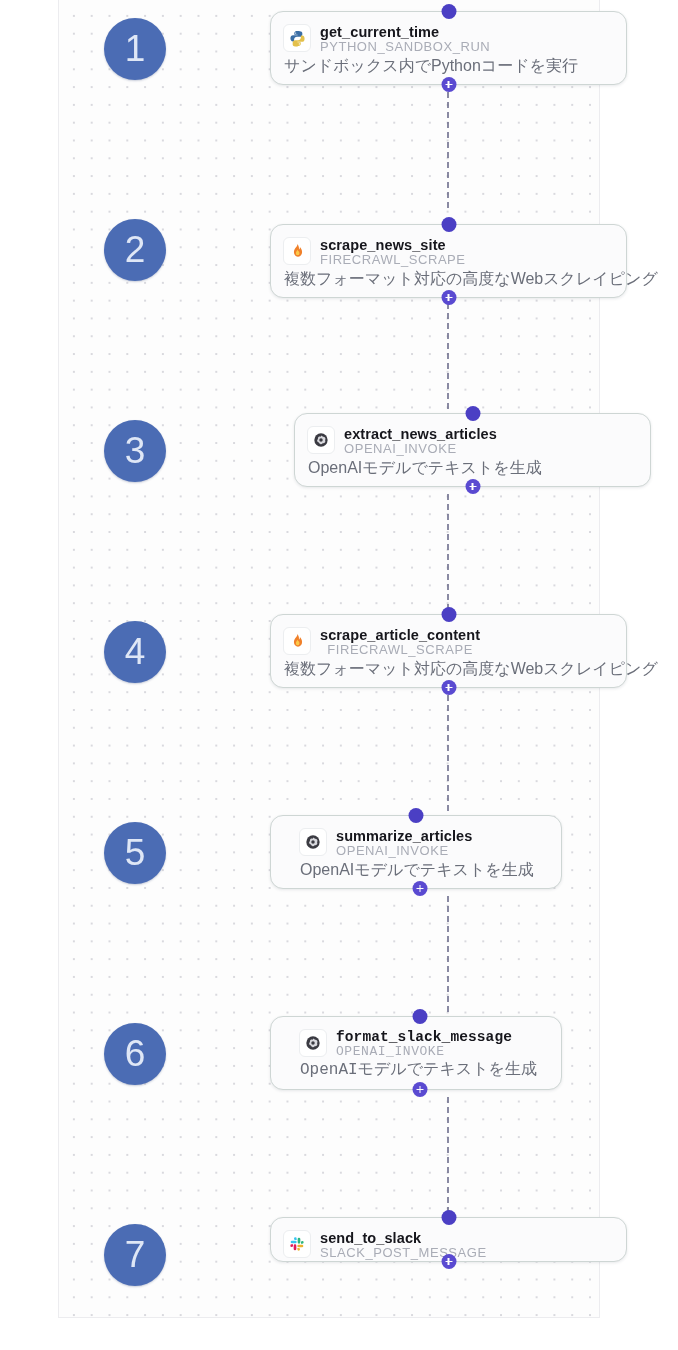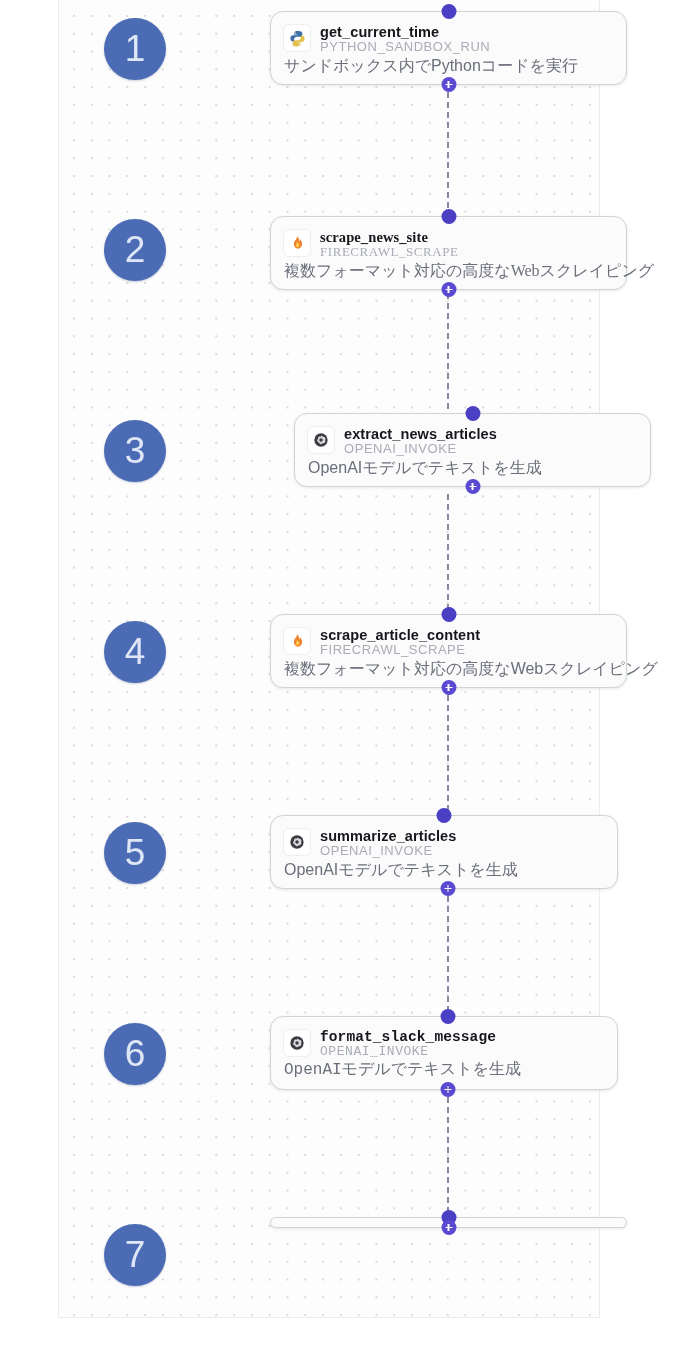--- a/index.html
+++ b/index.html
@@ -66,21 +66,21 @@
     left: 211px;
     width: 357px;
     box-sizing: border-box;
     background: #fbfbfc;
     border: 1px solid #ced6d4;
     border-radius: 13px;
     box-shadow: 0 1px 3px rgba(30,40,60,.10);
     z-index: 3;
     padding: 9px 0 0 0;
   }
-  .node.narrow { width: 348px; }
+  .node.narrow { width: 292px; padding-left: 16px; }
 
   .node-head {
     display: flex;
     align-items: center;
     padding: 0 12px 0 12px;
     height: 34px;
   }
   .node-icon {
     width: 26px;
     height: 26px;
@@ -172,21 +172,21 @@
         <span class="node-titles">
           <span class="node-title">get_current_time</span>
           <span class="node-sub">PYTHON_SANDBOX_RUN</span>
         </span>
       </div>
       <div class="node-desc">サンドボックス内でPythonコードを実行</div>
       <div class="handle bottom"></div>
     </div>
 
     <div class="badge" style="left:45px; top:219px;">2</div>
-    <div class="node" style="top:216px;font-family:Liberation Serif, serif;">
+    <div class="node" style="top:224px;">
       <div class="handle top"></div>
       <div class="node-head">
         <span class="node-icon">
           <svg width="16" height="16" viewBox="0 0 24 24">
             <path d="M12.5 1.5c.4 3-1.6 4.3-2.9 6.1-1.4 1.9-2.2 3.7-2.2 5.9 0 4.1 2.7 7 6.1 7s6.1-2.9 6.1-7c0-3.2-1.5-5.6-3.3-7.6.2 1.9-.4 3.3-1.4 3.8.5-2.8-.6-6-2.4-8.2z" fill="#f0802a"></path>
             <path d="M12.2 10.3c.3 2-1.9 2.7-1.9 4.9 0 1.8 1.2 3.1 2.7 3.1s2.7-1.3 2.7-3.1c0-2.3-2.3-3.2-3.5-4.9z" fill="#fbc94a"></path>
           </svg>
         </span>
         <span class="node-titles">
           <span class="node-title">scrape_news_site</span>
@@ -211,21 +211,21 @@
         <span class="node-titles">
           <span class="node-title">extract_news_articles</span>
           <span class="node-sub">OPENAI_INVOKE</span>
         </span>
       </div>
       <div class="node-desc">OpenAIモデルでテキストを生成</div>
       <div class="handle bottom"></div>
     </div>
 
     <div class="badge" style="left:45px; top:621px;">4</div>
-    <div class="node" style="top:614px;">
+    <div class="node" style="top:614px;text-align:center;">
       <div class="handle top"></div>
       <div class="node-head">
         <span class="node-icon">
           <svg width="16" height="16" viewBox="0 0 24 24">
             <path d="M12.5 1.5c.4 3-1.6 4.3-2.9 6.1-1.4 1.9-2.2 3.7-2.2 5.9 0 4.1 2.7 7 6.1 7s6.1-2.9 6.1-7c0-3.2-1.5-5.6-3.3-7.6.2 1.9-.4 3.3-1.4 3.8.5-2.8-.6-6-2.4-8.2z" fill="#f0802a"></path>
             <path d="M12.2 10.3c.3 2-1.9 2.7-1.9 4.9 0 1.8 1.2 3.1 2.7 3.1s2.7-1.3 2.7-3.1c0-2.3-2.3-3.2-3.5-4.9z" fill="#fbc94a"></path>
           </svg>
         </span>
         <span class="node-titles">
           <span class="node-title">scrape_article_content</span>
@@ -272,17 +272,31 @@
           <span class="node-sub">OPENAI_INVOKE</span>
         </span>
       </div>
       <div class="node-desc">OpenAIモデルでテキストを生成</div>
       <div class="handle bottom" style="left:calc(50% + 4px);"></div>
     </div>
 
     <div class="badge" style="left:45px; top:1224px;">7</div>
     <div class="node" style="top:1217px;">
       <div class="handle top"></div>
+      <div class="node-head">
+        <span class="node-icon">
+          <svg width="16" height="16" viewBox="0 0 24 24">
+            <path d="M6 14.5a2 2 0 1 1-2-2h2v2zm1 0a2 2 0 0 1 4 0v5a2 2 0 1 1-4 0v-5z" fill="#e01e5a"></path>
+            <path d="M9.5 6a2 2 0 1 1 2-2v2h-2zm0 1a2 2 0 0 1 0 4h-5a2 2 0 1 1 0-4h5z" fill="#36c5f0"></path>
+            <path d="M18 9.5a2 2 0 1 1 2 2h-2v-2zm-1 0a2 2 0 0 1-4 0v-5a2 2 0 1 1 4 0v5z" fill="#2eb67d"></path>
+            <path d="M14.5 18a2 2 0 1 1-2 2v-2h2zm0-1a2 2 0 0 1 0-4h5a2 2 0 1 1 0 4h-5z" fill="#ecb22e"></path>
+          </svg>
+        </span>
+        <span class="node-titles">
+          <span class="node-title">send_to_slack</span>
+          <span class="node-sub">SLACK_POST_MESSAGE</span>
+        </span>
+      </div>
       <div class="handle bottom"></div>
     </div>
 
   </div>
 </div>
 
 </body></html>

